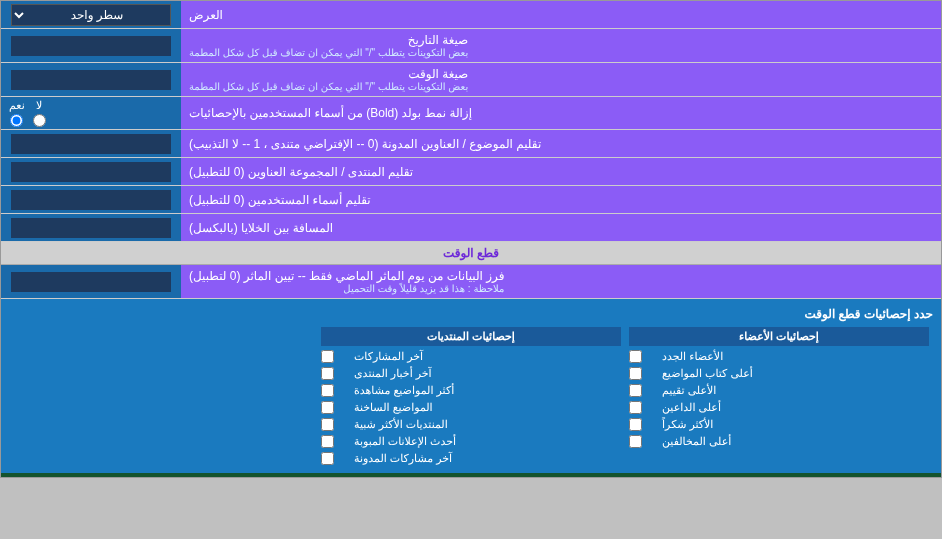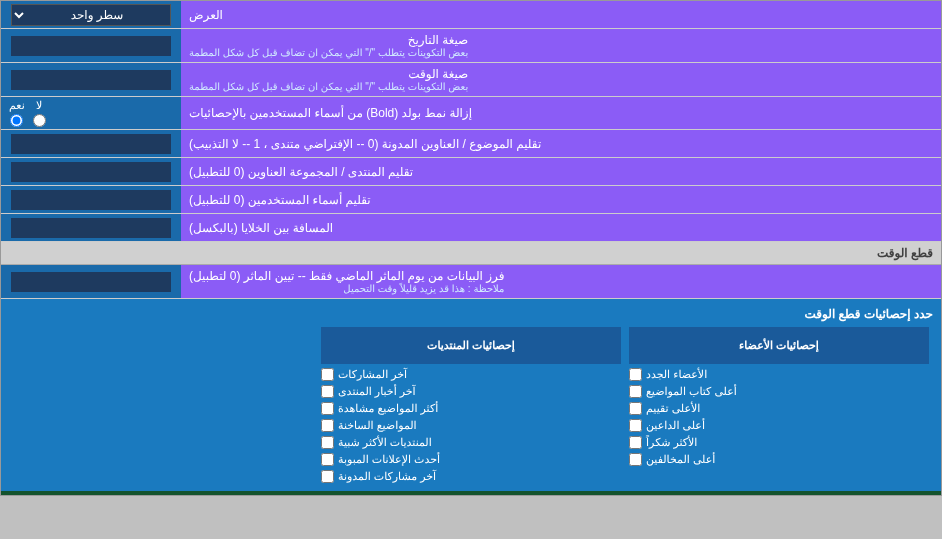--- a/index.html
+++ b/index.html
@@ -83,24 +83,24 @@
     .row-radio label {
       color: #fff;
       font-size: 11px;
       display: flex;
       align-items: center;
       gap: 2px;
       flex-direction: column;
     }
     .section-header {
       background: #d0d0d0;
-      color: #404040;
+      color: #6d28d9;
       font-weight: bold;
       padding: 4px 8px;
-      text-align: right;
+      text-align: center;
       border-bottom: 1px solid #aaa;
     }
     .checkboxes-section {
       background: #1a7abf;
       padding: 4px 8px;
       border-bottom: 4px solid #14532d;
     }
     .checkboxes-header {
       color: #fff;
       font-weight: bold;
@@ -116,28 +116,28 @@
     .checkbox-column {
       flex: 1;
       padding: 2px 4px;
     }
     .checkbox-column-header {
       background: #1a5a9a;
       color: #fff;
       text-align: center;
       font-weight: bold;
       font-size: 11px;
-      padding: 12px 4px;
+      padding: 3px 4px;
       margin-bottom: 2px;
     }
     .checkbox-item {
       display: flex;
       align-items: center;
       justify-content: flex-end;
-      gap: 4px;
+      gap: 20px;
       padding: 2px 0;
       color: #fff;
       font-size: 11px;
     }
     .checkbox-item input[type="checkbox"] {
       accent-color: #fff;
       width: 13px;
       height: 13px;
     }
   </style>

